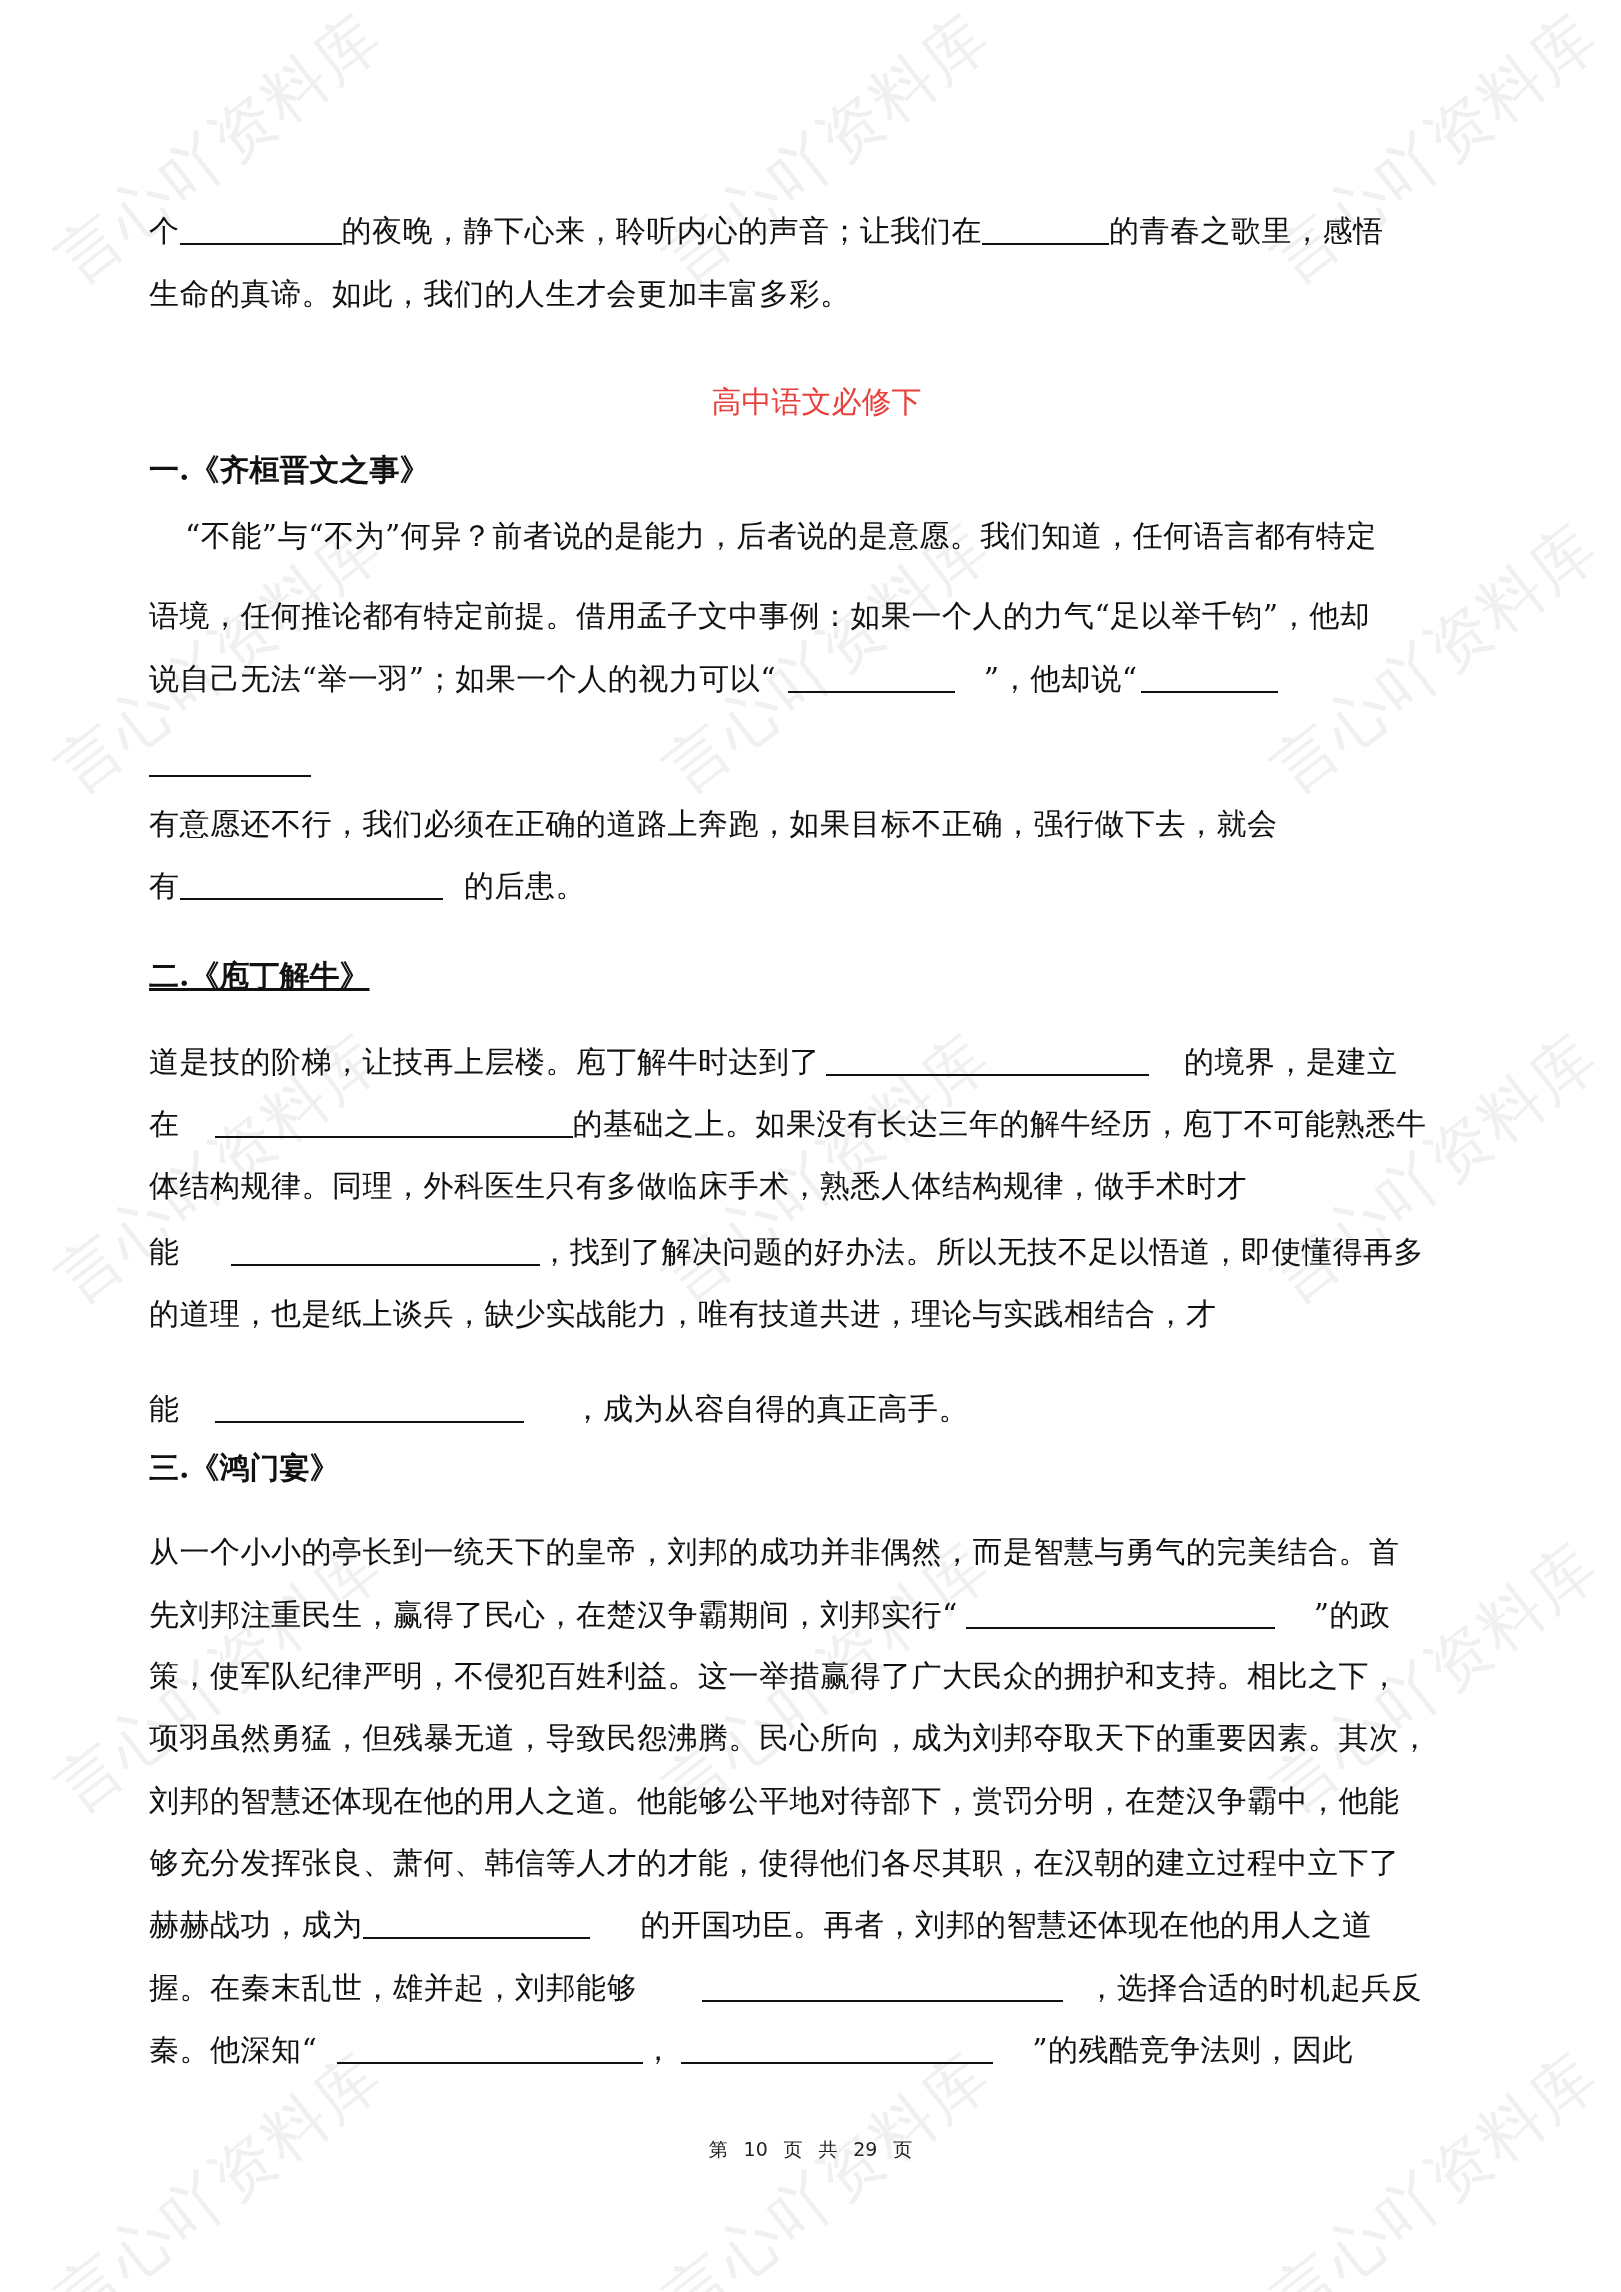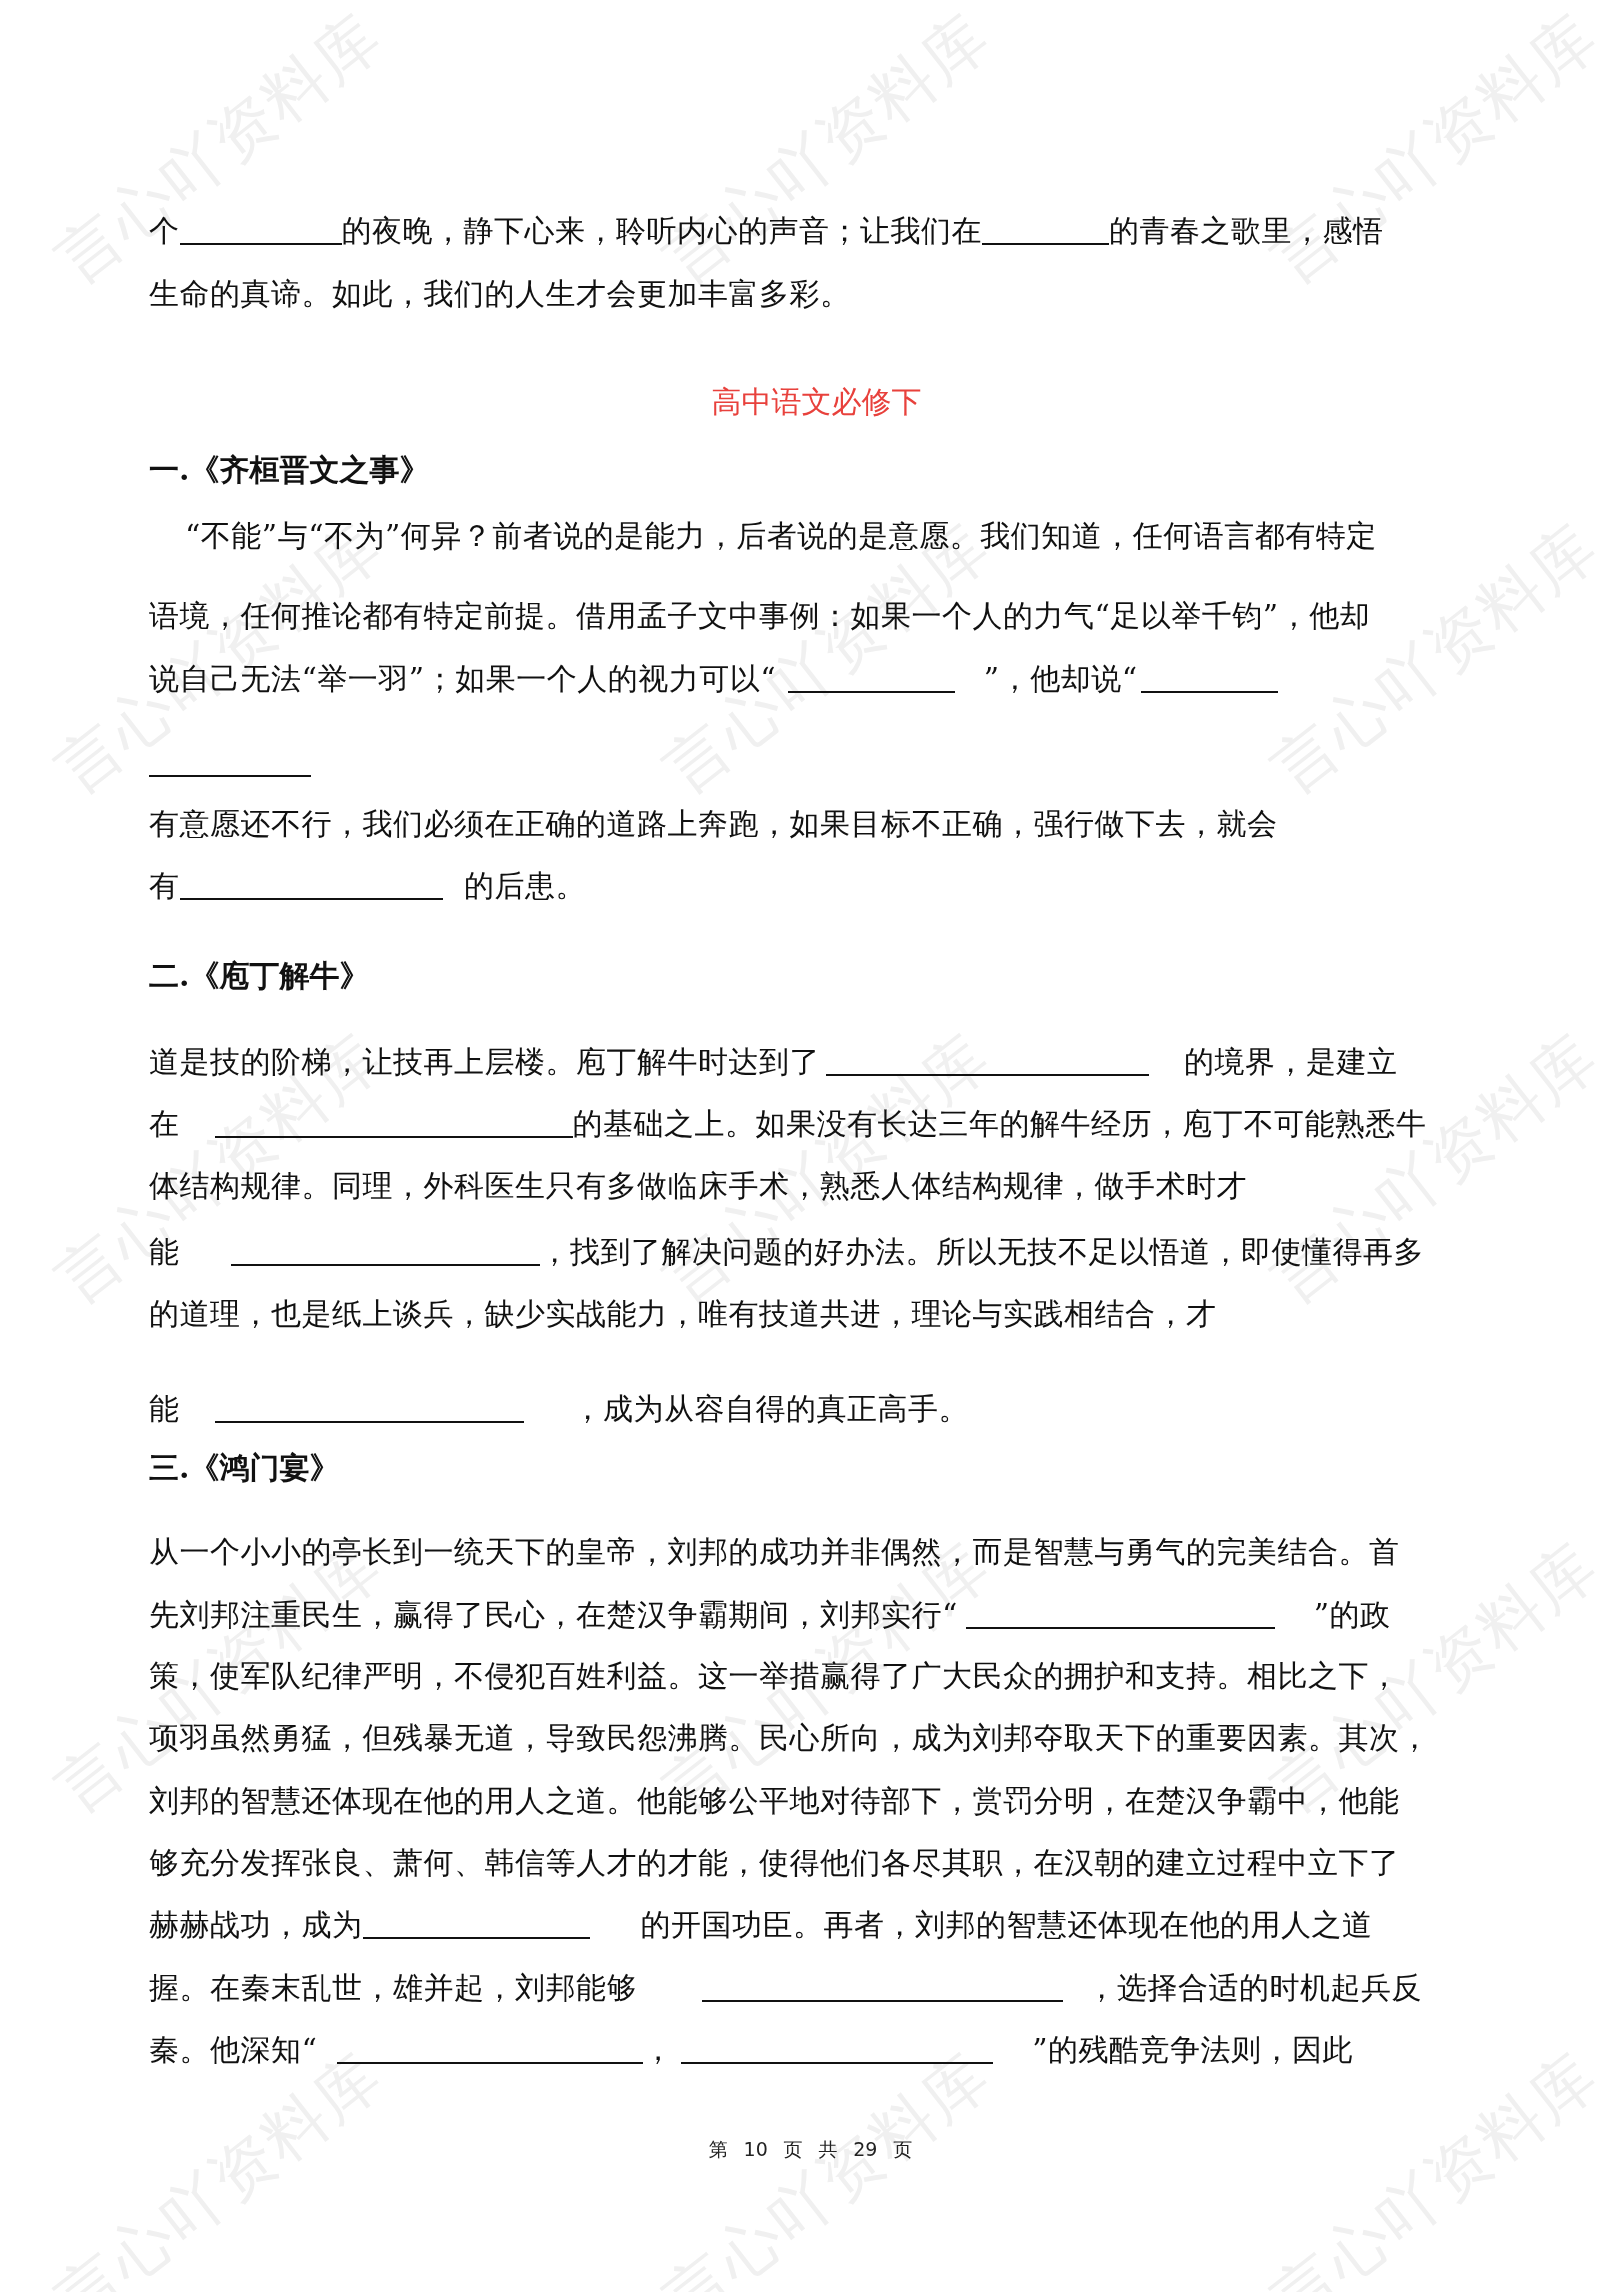--- a/index.html
+++ b/index.html
@@ -73,21 +73,21 @@
     <span>说自己无法“举一羽”；如果一个人的视力可以“</span><span class="blank" style="width:167px;margin-left:11.8px"></span><span style="display:inline-block;width:29px"></span><span>”，他却说“</span><span class="blank" style="width:137px;margin-left:3.9px"></span>
   </div>
   <div class="line" style="top:743px;">
     <span class="blank" style="width:162px"></span>
   </div>
   <div class="line" style="top:804px;">有意愿还不行，我们必须在正确的道路上奔跑，如果目标不正确，强行做下去，就会</div>
   <div class="line" style="top:866px;">
     <span>有</span><span class="blank" style="width:263px"></span><span style="display:inline-block;width:21.6px"></span><span>的后患。</span>
   </div>
 
-  <div class="heading" style="top:956px;">二.《庖丁解牛》</div>
+  <div class="heading" style="top:956px;text-decoration:underline;">二.《庖丁解牛》</div>
   <div class="line" style="top:1042px;">
     <span>道是技的阶梯，让技再上层楼。庖丁解牛时达到了</span><span class="blank" style="width:323px;margin-left:5.9px"></span><span style="display:inline-block;width:35px"></span><span>的境界，是建立</span>
   </div>
   <div class="line" style="top:1104px;">
     <span>在</span><span style="display:inline-block;width:35px"></span><span class="blank" style="width:358px"></span><span>的基础之上。如果没有长达三年的解牛经历，庖丁不可能熟悉牛</span>
   </div>
   <div class="line" style="top:1166px;">体结构规律。同理，外科医生只有多做临床手术，熟悉人体结构规律，做手术时才</div>
   <div class="line" style="top:1232px;">
     <span>能</span><span style="display:inline-block;width:51px"></span><span class="blank" style="width:309px"></span><span>，找到了解决问题的好办法。所以无技不足以悟道，即使懂得再多</span>
   </div>

